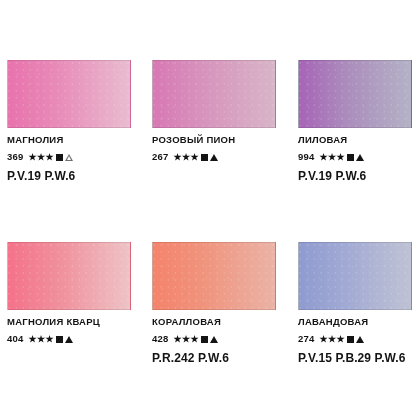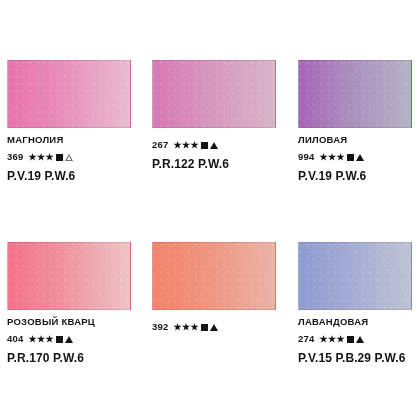--- a/index.html
+++ b/index.html
@@ -185,31 +185,31 @@
           <div class="pigments">P.V.19  P.W.6</div>
         </div>
       </div>
       <div class="cell">
         <div class="swatch-wrap">
           <div class="swatch" style="background: linear-gradient(to right, rgb(216, 120, 180) 0%, rgb(215, 148, 189) 42%, rgb(216, 181, 200) 100%);">
             <div class="grain"></div>
           </div>
         </div>
         <div class="info">
+          <div class="name">РОЗОВЫЙ ПИОН</div>
           <div class="codeline">
             <span class="code">267</span>
             <span class="marks">
               <span class="star">★</span>
               <span class="star">★</span>
               <span class="star">★</span>
               <span class="sq"></span>
               <span class="tri-solid"></span>
             </span>
           </div>
-          <div class="pigments">P.R.122  P.W.6</div>
         </div>
       </div>
       <div class="cell col3">
         <div class="swatch-wrap">
           <div class="swatch" style="background: linear-gradient(to right, rgb(167, 100, 183) 0%, rgb(171, 140, 188) 42%, rgb(180, 178, 198) 100%);">
             <div class="grain"></div>
           </div>
         </div>
         <div class="info">
           <div class="name">ЛИЛОВАЯ</div>
@@ -226,51 +226,52 @@
           <div class="pigments">P.V.19  P.W.6</div>
         </div>
       </div>
       <div class="cell">
         <div class="swatch-wrap">
           <div class="swatch" style="background: linear-gradient(to right, rgb(244, 114, 138) 0%, rgb(240, 144, 156) 42%, rgb(238, 195, 198) 100%);">
             <div class="grain"></div>
           </div>
         </div>
         <div class="info">
-          <div class="name">РОЗОВЫЙ КВАРЦ</div>
+          <div class="name">МАГНОЛИЯ КВАРЦ</div>
           <div class="codeline">
             <span class="code">404</span>
             <span class="marks">
               <span class="star">★</span>
               <span class="star">★</span>
               <span class="star">★</span>
               <span class="sq"></span>
               <span class="tri-solid"></span>
             </span>
           </div>
-          <div class="pigments">P.R.170  P.W.6</div>
         </div>
       </div>
       <div class="cell">
         <div class="swatch-wrap">
           <div class="swatch" style="background: linear-gradient(to right, rgb(244, 131, 108) 0%, rgb(240, 148, 126) 42%, rgb(234, 179, 166) 100%);">
             <div class="grain"></div>
           </div>
         </div>
         <div class="info">
-          <div class="codeline">
-            <span class="code">392</span>
-            <span class="marks">
-              <span class="star">★</span>
-              <span class="star">★</span>
-              <span class="star">★</span>
-              <span class="sq"></span>
-              <span class="tri-solid"></span>
-            </span>
-          </div>
+          <div class="name">КОРАЛЛОВАЯ</div>
+          <div class="codeline">
+            <span class="code">428</span>
+            <span class="marks">
+              <span class="star">★</span>
+              <span class="star">★</span>
+              <span class="star">★</span>
+              <span class="sq"></span>
+              <span class="tri-solid"></span>
+            </span>
+          </div>
+          <div class="pigments">P.R.242  P.W.6</div>
         </div>
       </div>
       <div class="cell col3">
         <div class="swatch-wrap">
           <div class="swatch" style="background: linear-gradient(to right, rgb(143, 155, 208) 0%, rgb(162, 170, 212) 42%, rgb(191, 194, 212) 100%);">
             <div class="grain"></div>
           </div>
         </div>
         <div class="info">
           <div class="name">ЛАВАНДОВАЯ</div>

